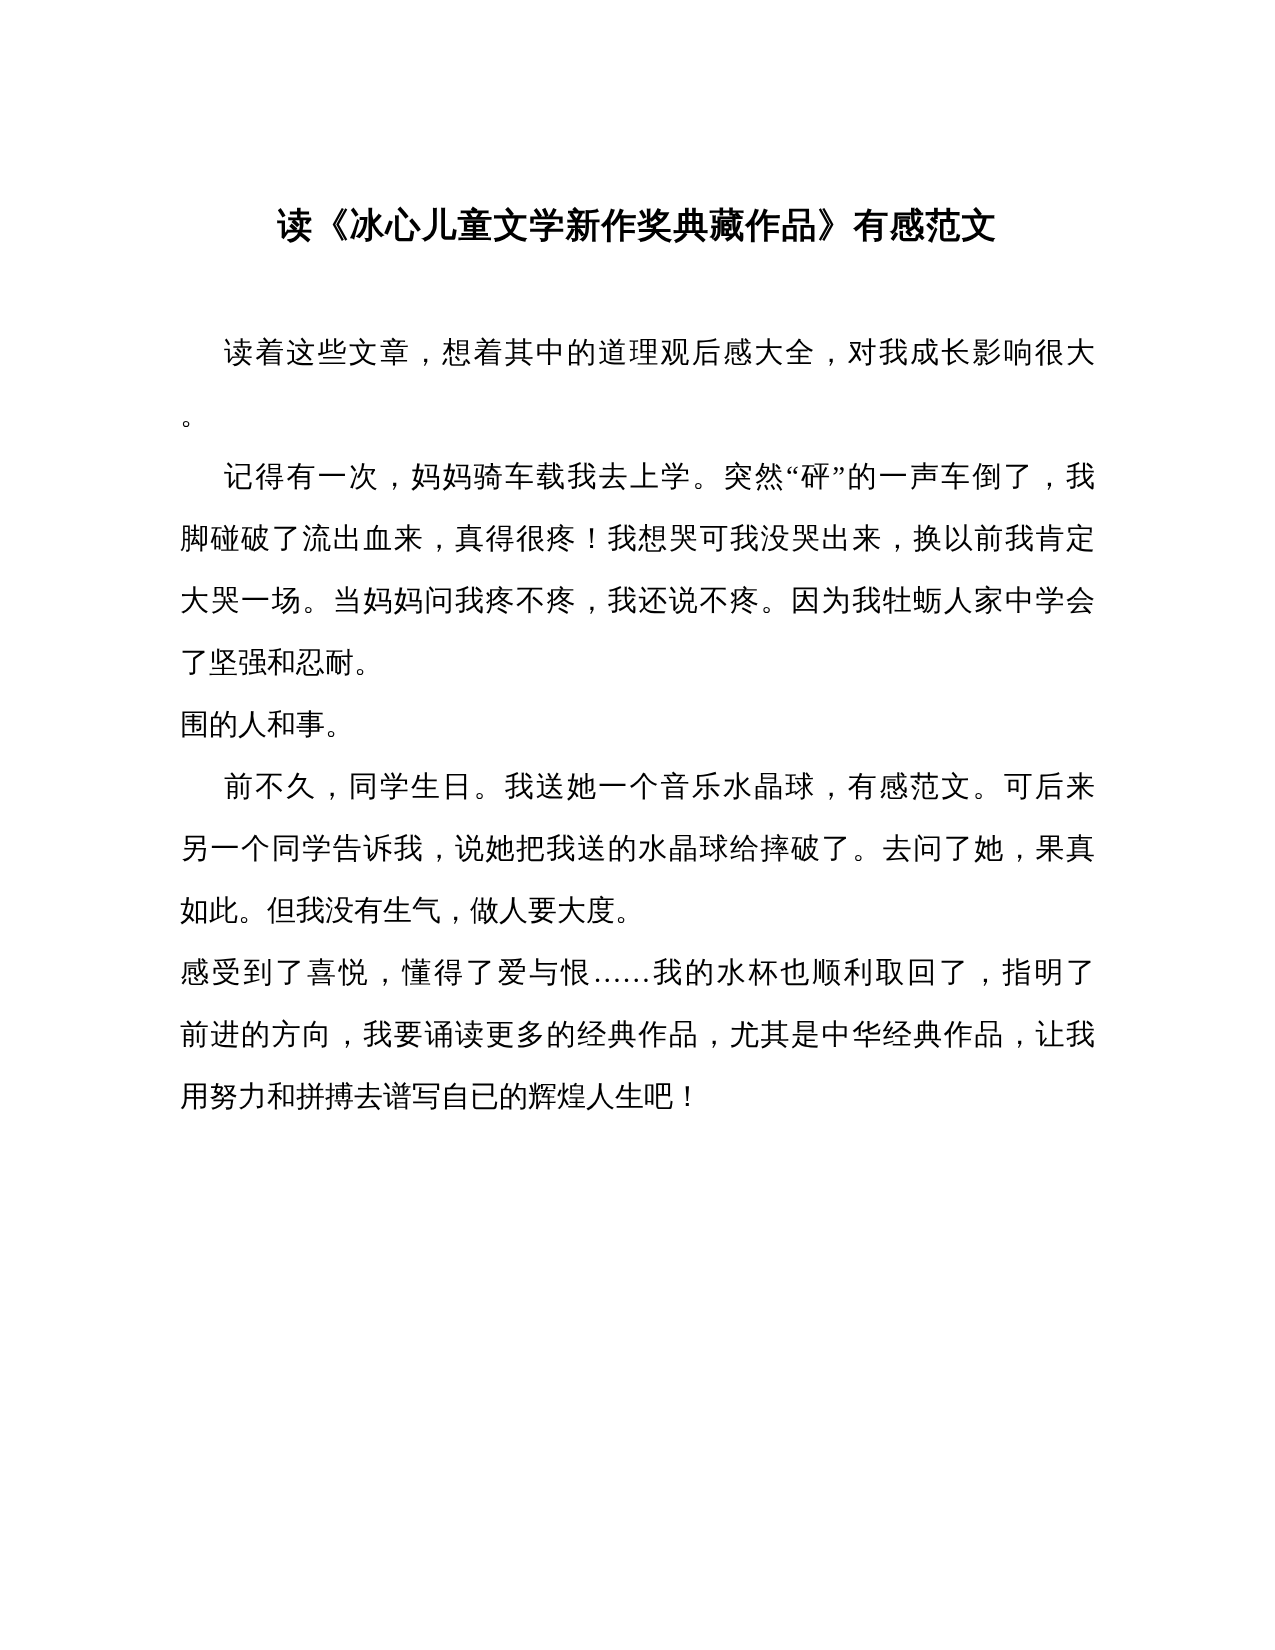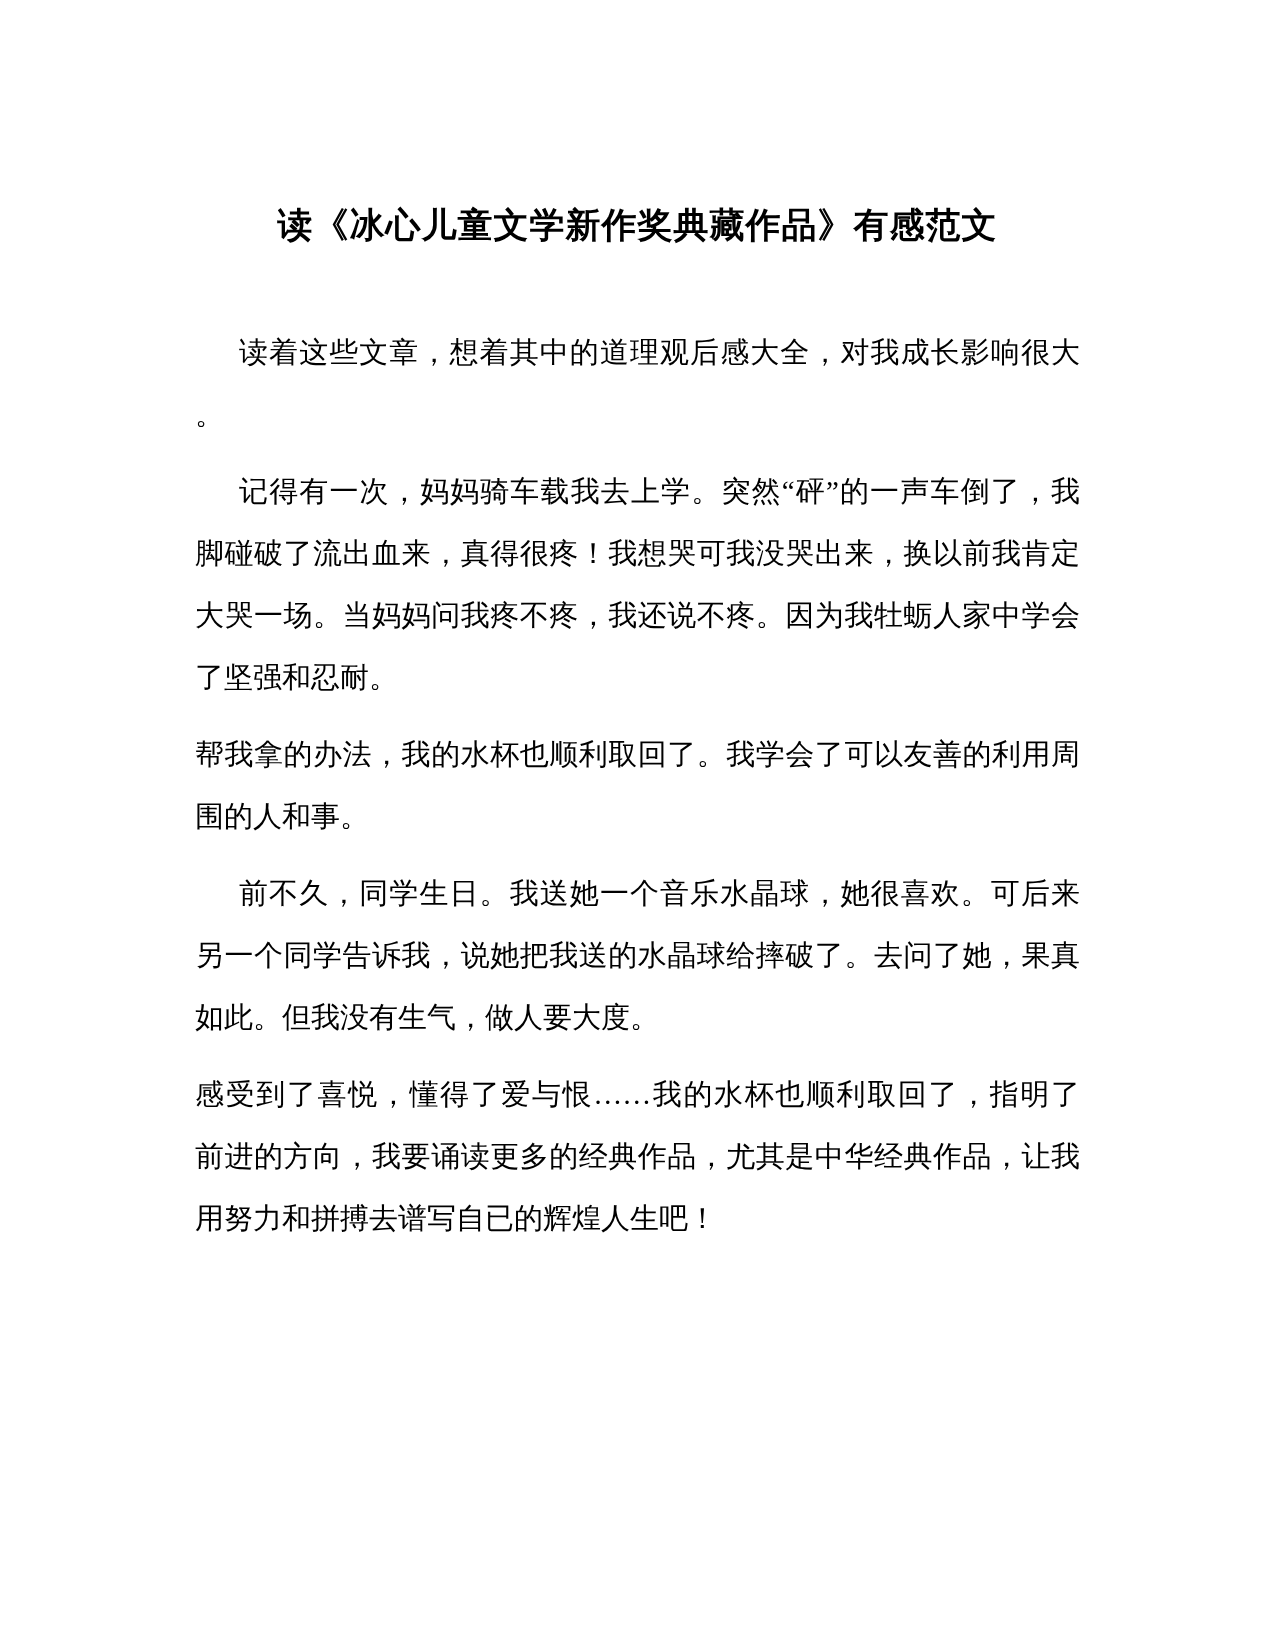--- a/index.html
+++ b/index.html
@@ -29,21 +29,21 @@
     text-align: center;
     line-height: 46px;
     letter-spacing: 1px;
   }
   .doc-body {
     margin-top: 72px;
     font-size: 29px;
     line-height: 62px;
   }
   .para {
-    margin: 15px;
+    margin: 0;
   }
   .line {
     height: 62px;
     text-align: justify;
     text-align-last: justify;
   }
   .line.first {
     text-indent: 44px;
   }
   .line.end {
@@ -61,25 +61,24 @@
           <div class="line first">读着这些文章，想着其中的道理观后感大全，对我成长影响很大</div>
           <div class="line end">。</div>
         </div>
         <div class="para">
           <div class="line first">记得有一次，妈妈骑车载我去上学。突然“砰”的一声车倒了，我</div>
           <div class="line">脚碰破了流出血来，真得很疼！我想哭可我没哭出来，换以前我肯定</div>
           <div class="line">大哭一场。当妈妈问我疼不疼，我还说不疼。因为我牡蛎人家中学会</div>
           <div class="line end">了坚强和忍耐。</div>
         </div>
         <div class="para">
-          <div class="line">帮我拿的办法，我的水杯也顺利取回了。我学会了可以友善的利用周</div>
           <div class="line end">围的人和事。</div>
         </div>
         <div class="para">
-          <div class="line first">前不久，同学生日。我送她一个音乐水晶球，她很喜欢。可后来</div>
+          <div class="line first">前不久，同学生日。我送她一个音乐水晶球，有感范文。可后来</div>
           <div class="line">另一个同学告诉我，说她把我送的水晶球给摔破了。去问了她，果真</div>
           <div class="line end">如此。但我没有生气，做人要大度。</div>
         </div>
         <div class="para">
           <div class="line">感受到了喜悦，懂得了爱与恨……我的水杯也顺利取回了，指明了</div>
           <div class="line">前进的方向，我要诵读更多的经典作品，尤其是中华经典作品，让我</div>
           <div class="line end">用努力和拼搏去谱写自已的辉煌人生吧！</div>
         </div>
       </div>
   </div>

